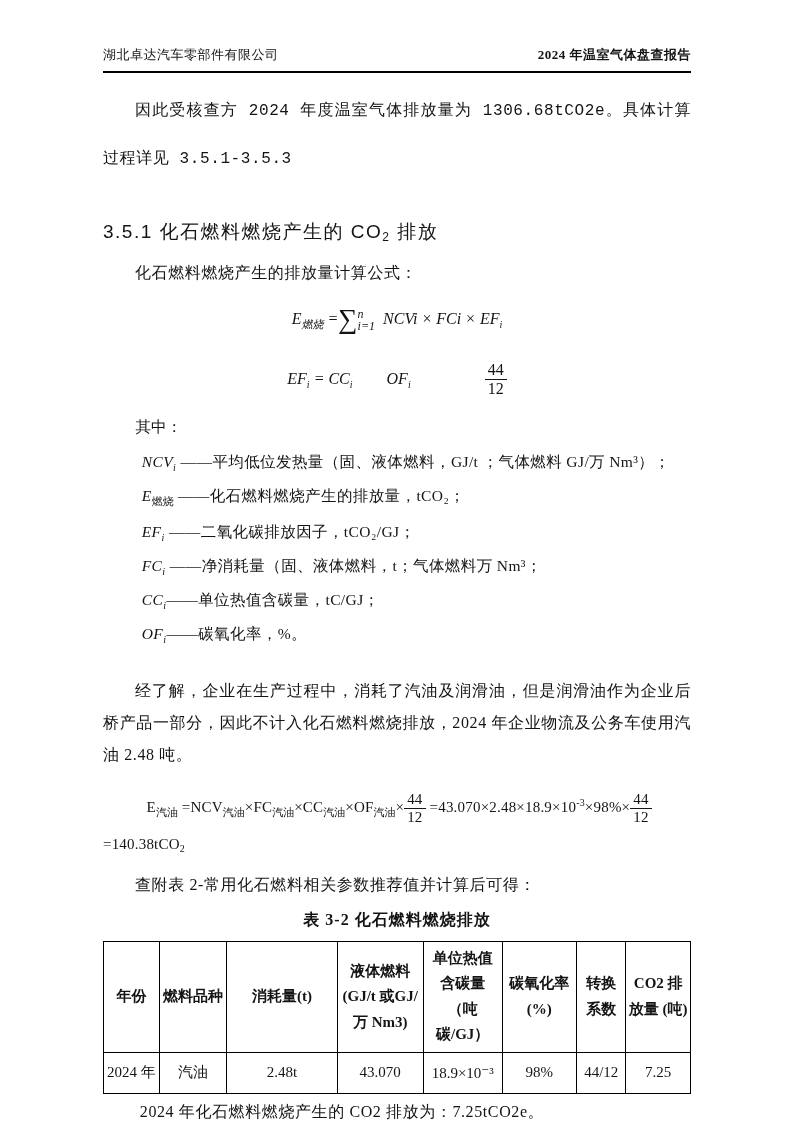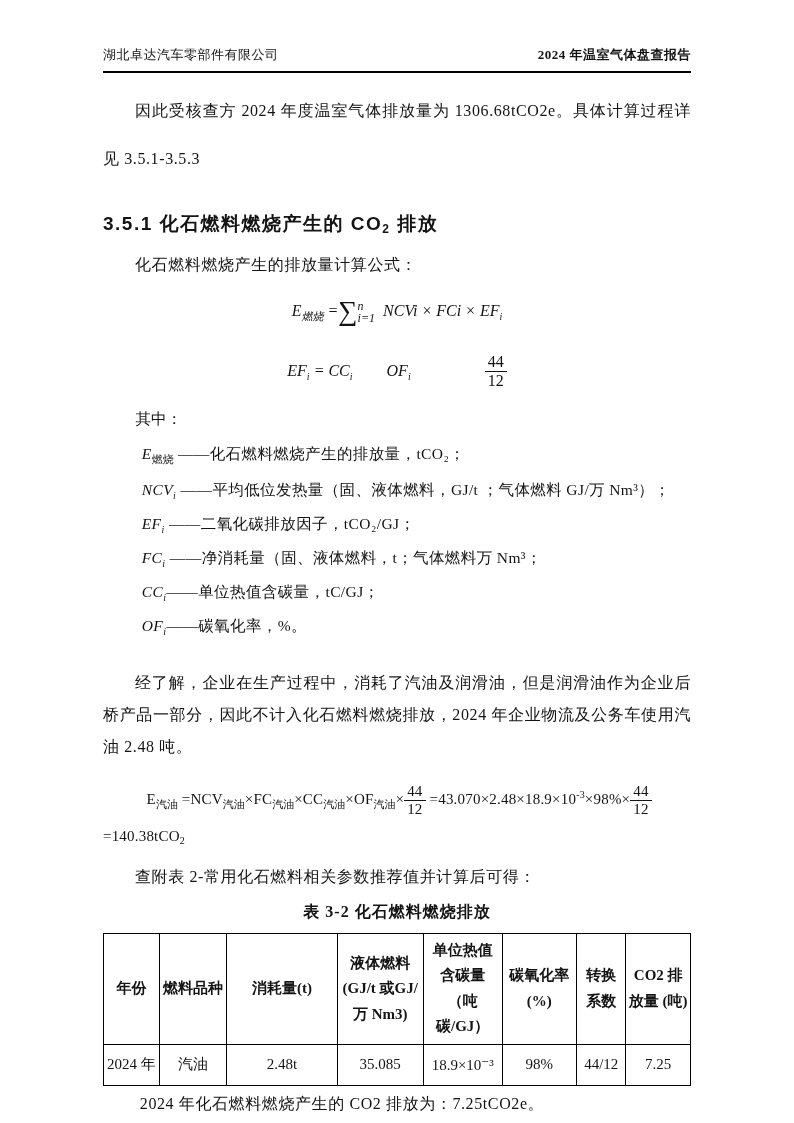--- a/index.html
+++ b/index.html
@@ -15,28 +15,28 @@
   
   .doc-header{
     display:flex;justify-content:space-between;align-items:flex-start;
     font-size:13px;letter-spacing:.5px;
     padding-bottom:7px;border-bottom:2px solid #000;
   }
   .doc-header .report{font-weight:bold;}
 
   
   .para{font-size:16px;letter-spacing:.6px;text-align:justify;}
-  .intro{line-height:48px;text-indent:2em;margin-top:14px;}
+  .intro{line-height:48px;text-indent:2em;margin-top:14px;font-family:Liberation Mono, monospace;}
   .indent{text-indent:2em;}
 
   
   h2.sec{
     font-family:"Liberation Sans","DejaVu Sans",sans-serif;
-    font-size:19px;font-weight:bold;letter-spacing:1.5px;
-    margin:28px 0 18px 0;
+    font-size:19px;font-weight:normal;letter-spacing:1.5px;
+    margin:36px 0 18px 0;
   }
   h2.sec .hsub{font-size:12px;vertical-align:-3px;}
   .sec2{margin-top:50px;}
 
   
   .math{font-style:italic;}
   .csub{font-size:11px;vertical-align:-4px;letter-spacing:0;}
   .isub{font-size:10px;font-style:italic;vertical-align:-4px;}
   .tsub{font-size:10px;vertical-align:-3px;}
   .tsup{font-size:10px;vertical-align:6px;}
@@ -107,22 +107,22 @@
 
   <div class="formula-ef math">
     <span>EF</span><span class="isub">i</span>
     <span>=</span>
     <span>CC</span><span class="isub">i</span><span class="gap-md"></span><span>OF</span><span class="isub">i</span><span class="gap-lg"></span><span class="frac"><span class="num">44</span><span class="den">12</span></span>
   </div>
 
   <div class="where">其中：</div>
 
   <div class="def-list">
+    <div class="def-item"><span class="math">NCV</span><span class="isub">i</span> <span>——平均低位发热量（固、液体燃料，GJ/t ；气体燃料 GJ/万 Nm³）；</span></div>
     <div class="def-item"><span class="math">E</span><span class="csub">燃烧</span> <span>——化石燃料燃烧产生的排放量，tCO₂；</span></div>
-    <div class="def-item"><span class="math">NCV</span><span class="isub">i</span> <span>——平均低位发热量（固、液体燃料，GJ/t ；气体燃料 GJ/万 Nm³）；</span></div>
     <div class="def-item"><span class="math">EF</span><span class="isub">i</span> <span>——二氧化碳排放因子，tCO₂/GJ；</span></div>
     <div class="def-item"><span class="math">FC</span><span class="isub">i</span> <span>——净消耗量（固、液体燃料，t；气体燃料万 Nm³；</span></div>
     <div class="def-item"><span class="math">CC</span><span class="isub">i</span><span>——单位热值含碳量，tC/GJ；</span></div>
     <div class="def-item"><span class="math">OF</span><span class="isub">i</span><span>——碳氧化率，%。</span></div>
   </div>
 
   <p class="para indent analysis">经了解，企业在生产过程中，消耗了汽油及润滑油，但是润滑油作为企业后桥产品一部分，因此不计入化石燃料燃烧排放，2024 年企业物流及公务车使用汽油 2.48 吨。</p>
 
   <div class="equation">
     <div class="line1">
@@ -160,21 +160,21 @@
         <th>碳氧化率 (%)</th>
         <th>转换系数</th>
         <th>CO2 排放量 (吨)</th>
       </tr>
     </thead>
     <tbody>
       <tr>
         <td>2024 年</td>
         <td>汽油</td>
         <td>2.48t</td>
-        <td>35.085</td>
+        <td>43.070</td>
         <td>18.9×10⁻³</td>
         <td>98%</td>
         <td>44/12</td>
         <td>7.25</td>
       </tr>
     </tbody>
   </table>
 
   <p class="para result">2024 年化石燃料燃烧产生的 CO2 排放为：7.25tCO2e。</p>
 

